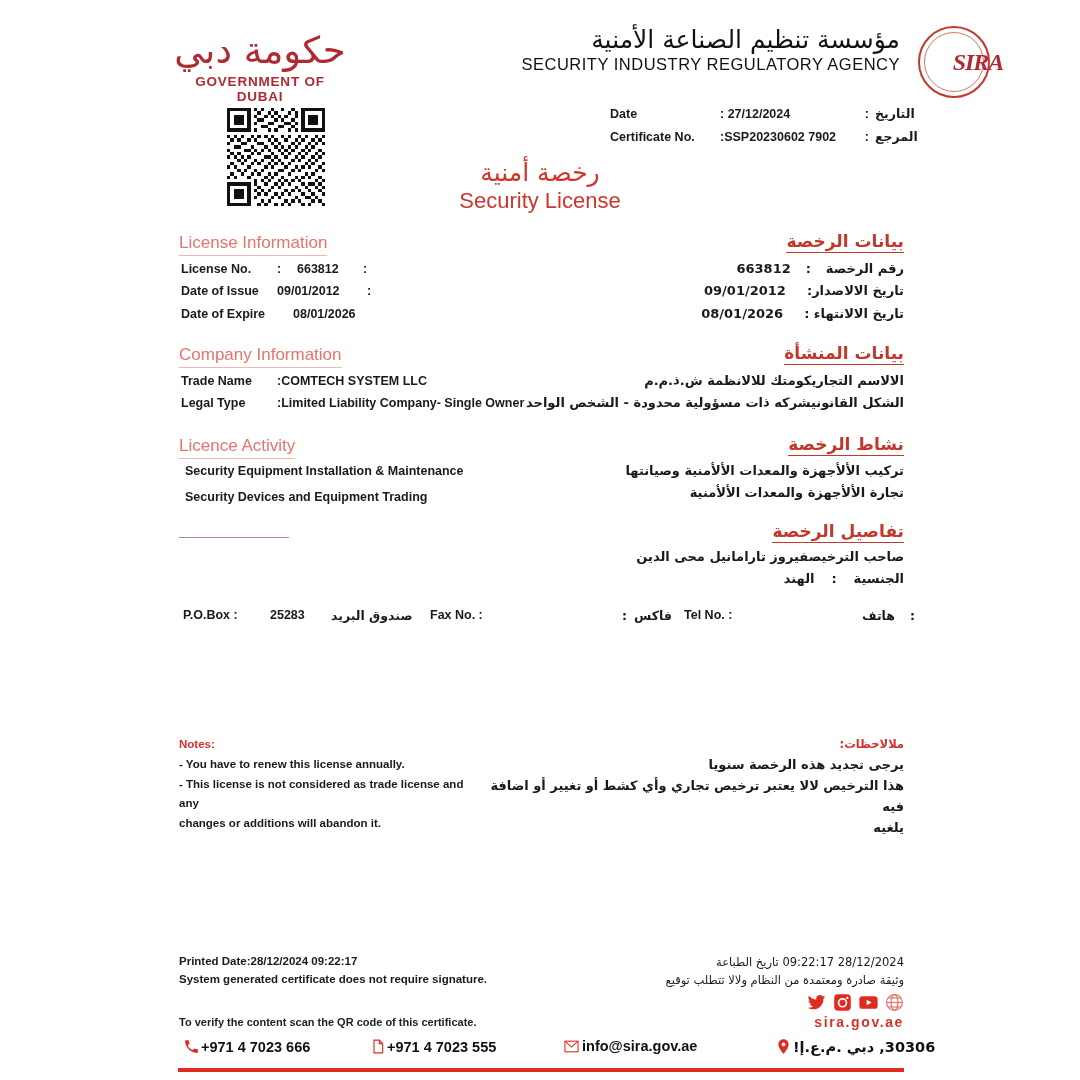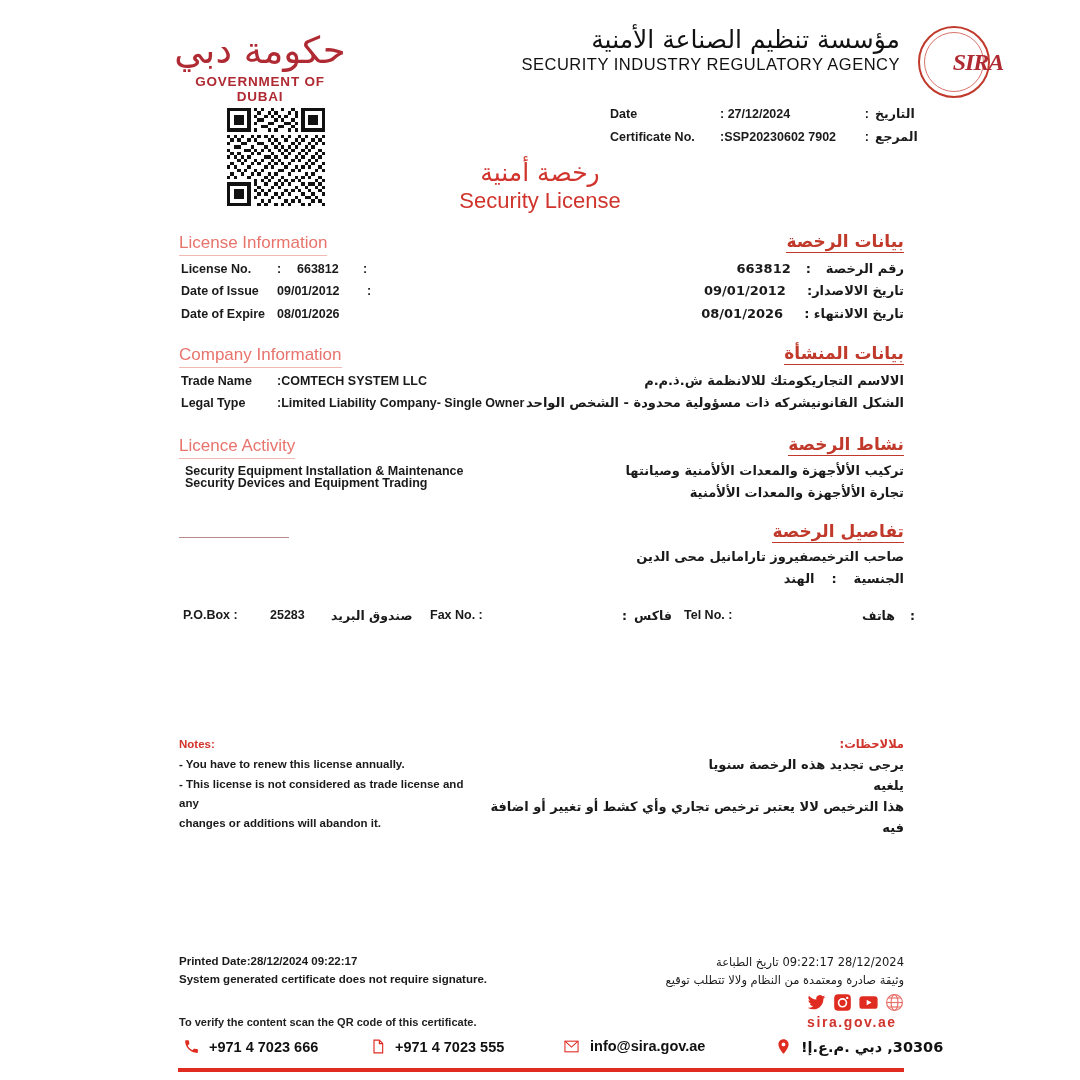--- a/index.html
+++ b/index.html
@@ -274,20 +274,21 @@
   .verify-line {
     position: absolute;
     left: 179px; top: 1016px;
     font-size: 11px;
     font-weight: bold;
     color: #222;
   }
   .social {
     position: absolute;
     right: 176px; top: 993px;
+    text-align: right;
   }
   .social .icons {
     display: flex;
     gap: 7px;
     justify-content: flex-end;
     align-items: center;
   }
   .social .icons span {
     width: 19px; height: 19px;
     display: inline-flex;
@@ -307,21 +308,21 @@
     left: 0; top: 1038px; width: 1080px;
     height: 24px;
     font-size: 14.5px;
     font-weight: bold;
     color: #111;
   }
   .contactbar .item {
     position: absolute;
     display: flex;
     align-items: center;
-    gap: 9px;
+    gap: 1px;
     white-space: nowrap;
   }
   .contactbar .gi { color: #e02b20; display:inline-flex; align-items:center; }
 
   .bottom-rule {
     position: absolute;
     left: 178px; top: 1068px;
     width: 726px; height: 4px;
     background: #e02b20;
   }
@@ -653,21 +654,21 @@
     <span style="width:90px">09/01/2012</span>
     <span>:</span>
   </div>
   <div class="fl-ar" style="top:283px">
     <span>تاريخ الالاصدار:</span>
     <span style="display:inline-block;width:12px"></span>
     <span>09/01/2012</span>
   </div>
 
   <div class="fl-en" style="top:307px">
-    <span class="k" style="width:96px">Date of Expire</span>
+    <span class="k" style="width:112px">Date of Expire</span>
     <span style="width:90px">08/01/2026</span>
   </div>
   <div class="fl-ar" style="top:306px">
     <span>تاريخ الالانتهاء :</span>
     <span style="display:inline-block;width:12px"></span>
     <span>08/01/2026</span>
   </div>
 
   <div class="sec-head-en" style="top:345px">Company Information</div>
   <div class="sec-head-ar" style="top:343px">بيانات المنشأة</div>
@@ -682,21 +683,21 @@
     <span class="k" style="width:96px">Legal Type</span>
     <span>:Limited Liability Company- Single Owner</span>
   </div>
   <div class="fl-ar" style="top:395px">الشكل القانونيشركه ذات مسؤولية محدودة - الشخص الواحد</div>
 
   <div class="sec-head-en" style="top:436px">Licence Activity</div>
   <div class="sec-head-ar" style="top:434px">نشاط الرخصة</div>
 
   <div class="plain-en" style="top:464px">Security Equipment Installation &amp; Maintenance</div>
   <div class="fl-ar" style="top:463px">تركيب الألأجهزة والمعدات الألأمنية وصيانتها</div>
-  <div class="plain-en" style="top:476px">Security Devices and Equipment Trading</div>
+  <div class="plain-en" style="top:490px">Security Devices and Equipment Trading</div>
   <div class="fl-ar" style="top:485px">تجارة الألأجهزة والمعدات الألأمنية</div>
 
   <div class="divider-short" style="top:537px"></div>
   <div class="sec-head-ar" style="top:521px">تفاصيل الرخصة</div>
 
   <div class="fl-ar" style="top:549px">صاحب الترخيصفيروز تارامانيل محى الدين</div>
   <div class="fl-ar" style="top:571px">
     <span>الجنسية</span>
     <span style="display:inline-block;width:30px;text-align:center">:</span>
     <span>الهند</span>
@@ -716,22 +717,22 @@
 
   <div class="notes-en">
     <div class="nhead">Notes:</div>
     <div>- You have to renew this license annually.</div>
     <div>- This license is not considered as trade license and any</div>
     <div>changes or additions will abandon it.</div>
   </div>
   <div class="notes-ar">
     <div class="nhead">ملالاحظات:</div>
     <div>يرجى تجديد هذه الرخصة سنويا</div>
+    <div>هذا الترخيص لالا يعتبر ترخيص تجاري وأي كشط أو تغيير أو اضافة فيه</div>
     <div>يلغيه</div>
-    <div>هذا الترخيص لالا يعتبر ترخيص تجاري وأي كشط أو تغيير أو اضافة فيه</div>
   </div>
 
   <div class="printed-en">
     <div class="pd">
       <span>Printed Date:</span>
       <span>28/12/2024 09:22:17</span>
     </div>
     <div>System generated certificate does not require signature.</div>
   </div>
   <div class="printed-ar">

